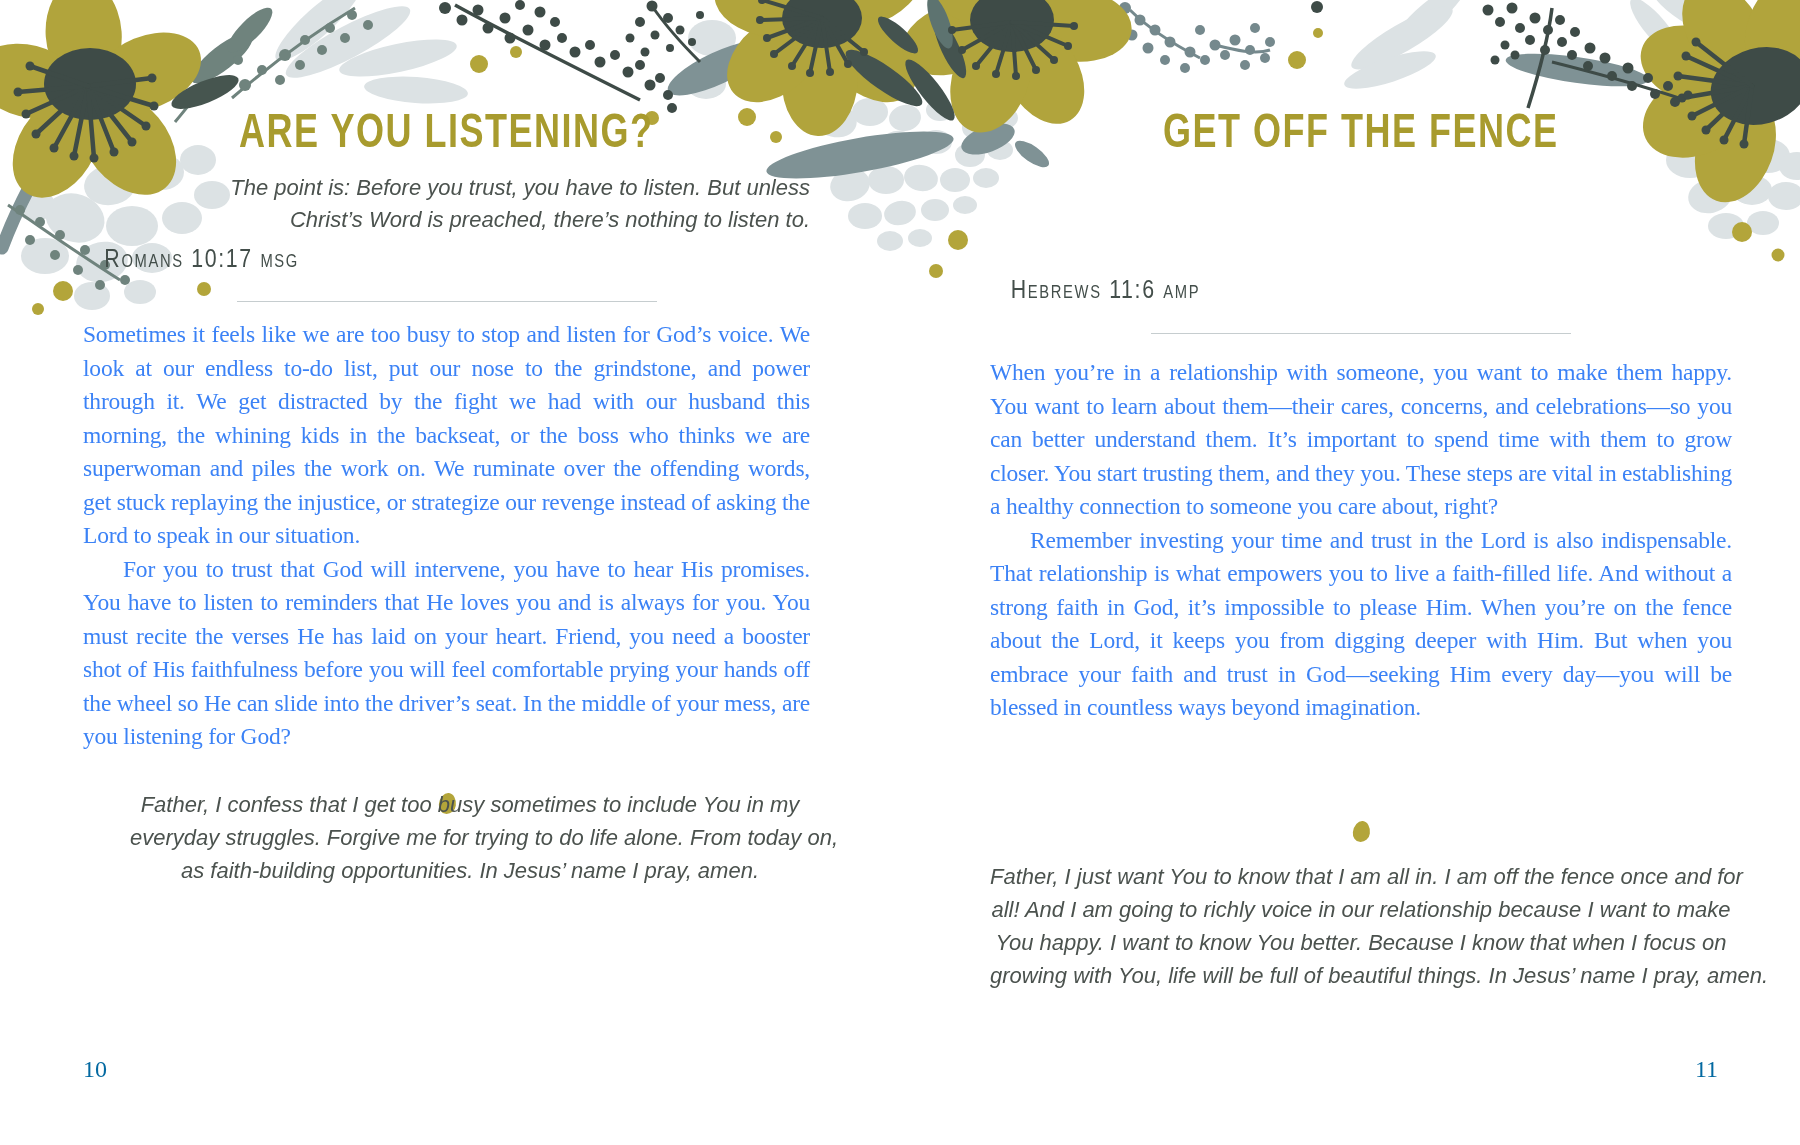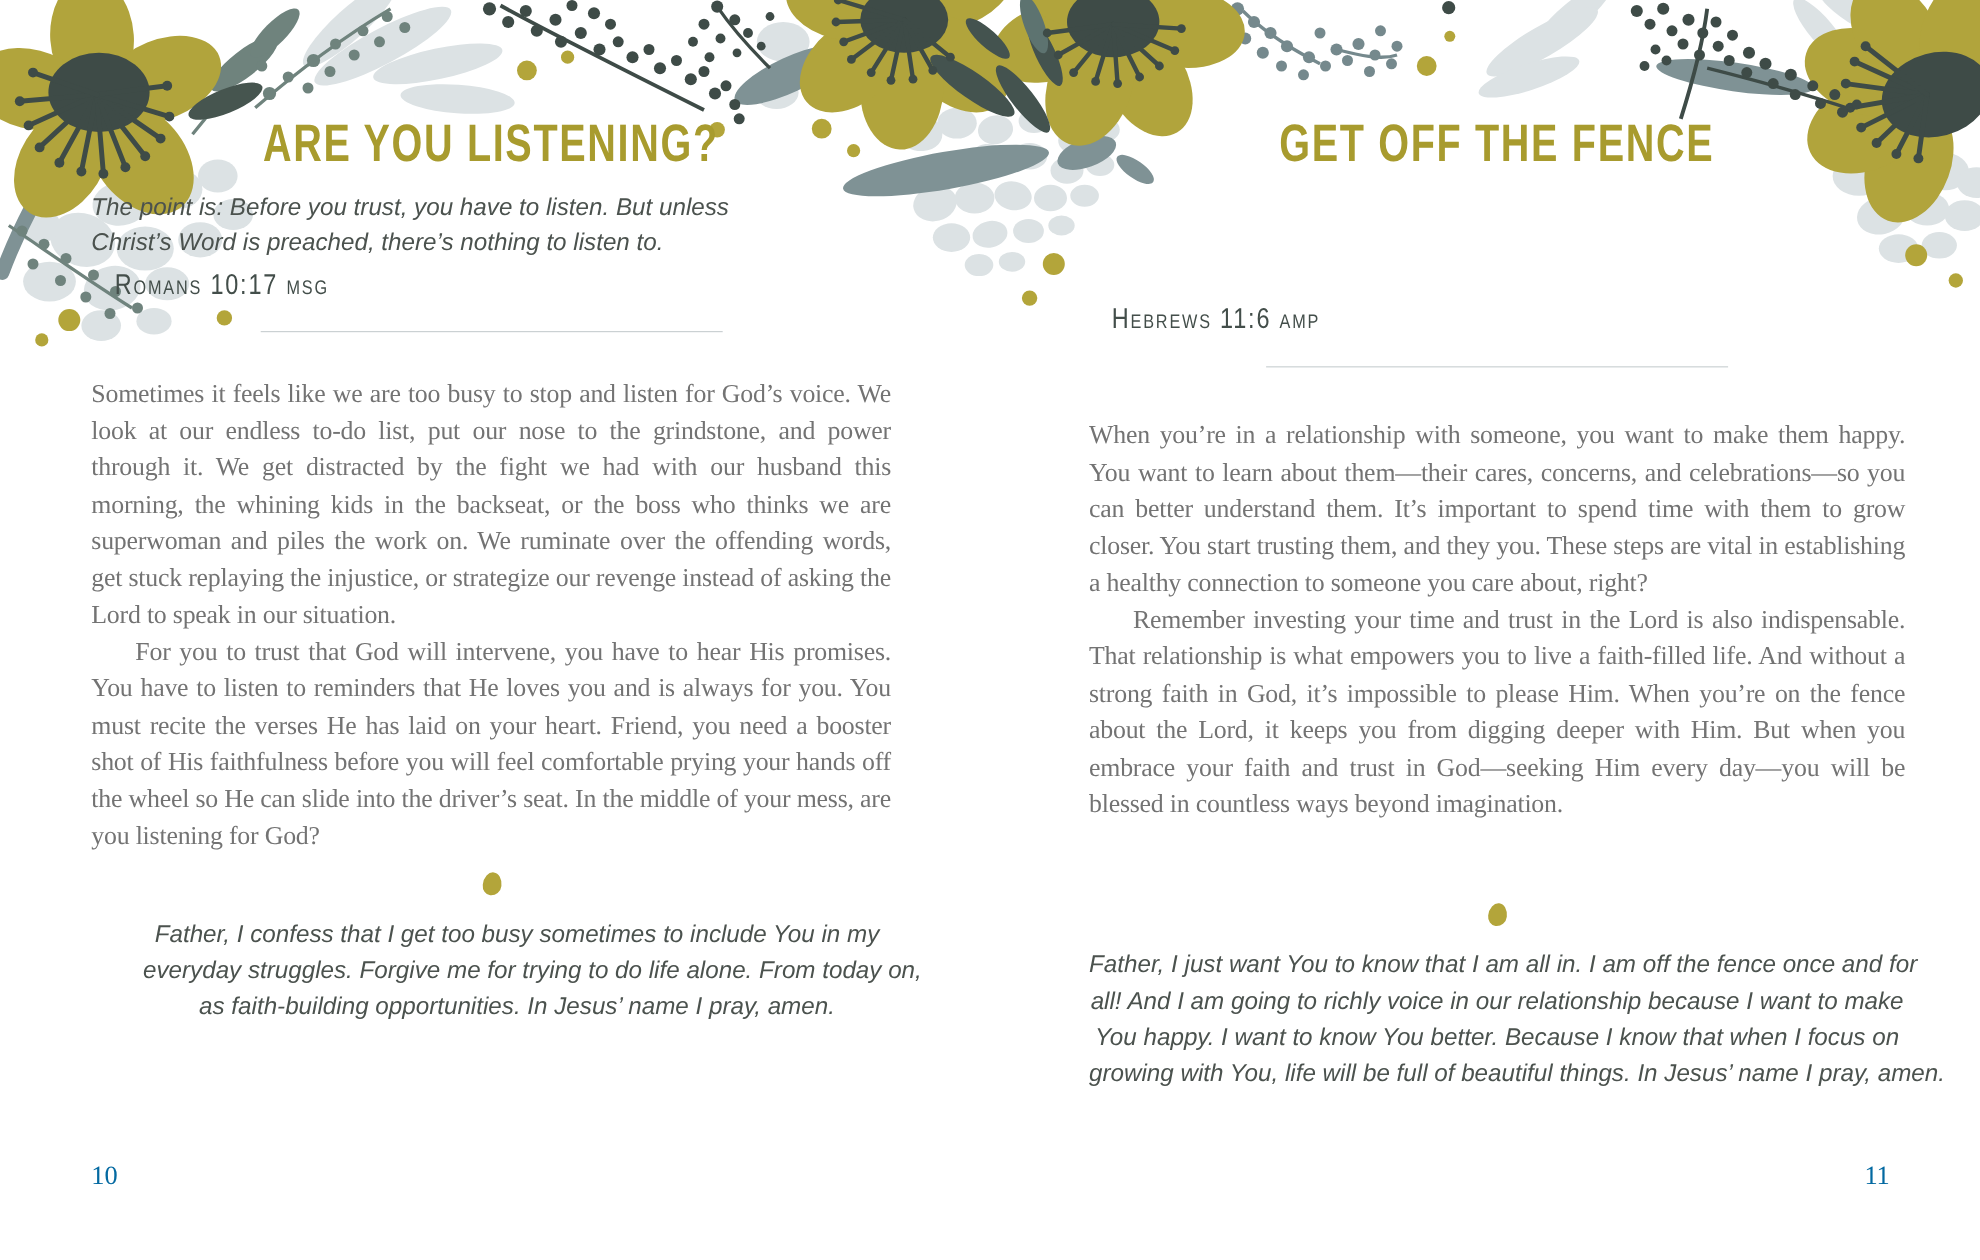--- a/index.html
+++ b/index.html
@@ -12,54 +12,54 @@
   .page-left{left:83px;width:727px;}
   .page-right{left:990px;width:742px;}
 
   .title{
     position:absolute;top:106px;left:0;right:0;margin:0;text-align:center;
     font-family:"Liberation Sans",sans-serif;font-weight:700;font-size:48px;
     line-height:50px;color:#a89b2e;white-space:nowrap;
   }
   .condense{display:inline-block;transform:scaleX(0.75);letter-spacing:2px;}
 
-  .scripture{position:absolute;left:0;right:0;text-align:left;
+  .scripture{position:absolute;left:0;right:0;text-align:right;
     font-style:italic;font-size:22px;line-height:32px;color:#4b524e;}
   .page-left .scripture{top:172px;}
   .page-right .scripture{top:170px;}
   .sline{white-space:nowrap;}
 
   .reference{position:absolute;left:0;right:0;text-align:left;
     font-variant:small-caps;font-size:26px;color:#434e4a;white-space:nowrap;}
   .condense-sm{display:inline-block;transform:scaleX(0.82);letter-spacing:2px;}
   .page-left .reference{top:243px;}
   .page-right .reference{top:274px;}
 
   .rule{position:absolute;left:50%;transform:translateX(-50%);
     width:420px;height:1px;background:#c6cdcf;}
   .page-left .rule{top:301px;}
   .page-right .rule{top:333px;}
 
   .body-text{position:absolute;left:0;right:0;
     font-family:"Liberation Serif",serif;font-size:23.5px;line-height:33.5px;
-    letter-spacing:-0.2px;color:#737373;text-align:justify;margin-top:24px;}
+    letter-spacing:-0.2px;color:#3b82f6;text-align:justify;}
   .page-left .body-text{top:318px;}
   .page-right .body-text{top:356px;}
   .body-text p{margin:0;}
   .body-text p + p{text-indent:40px;}
 
   .divider-dot{position:absolute;left:50%;width:17px;height:21px;margin-left:-8px;
     background:#b3a53a;border-radius:52% 48% 55% 45% / 58% 55% 45% 42%;
     transform:rotate(6deg);}
   .page-left .divider-dot{top:793px;}
   .page-right .divider-dot{top:821px;}
 
   .prayer{position:absolute;left:0;right:0;text-align:center;
     font-style:italic;font-size:22px;line-height:33px;color:#4b524e;}
-  .page-left .prayer{top:832px;margin-left:47px;}
+  .page-left .prayer{top:788px;margin-left:47px;}
   .page-right .prayer{top:860px;}
 
   .page-num{position:absolute;top:1056px;font-family:"Liberation Serif",serif;
     font-size:24px;color:#0369a1;}
   .pn-left{left:0;}
   .pn-right{right:14px;}
 </style>
 </head>
 <body>
 

